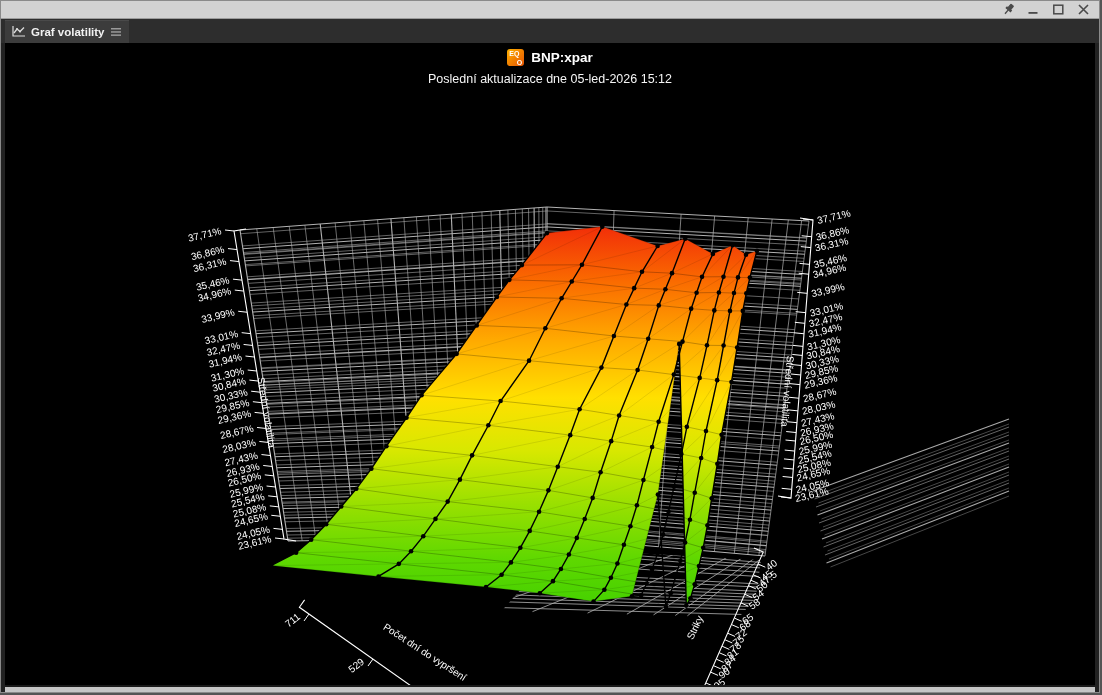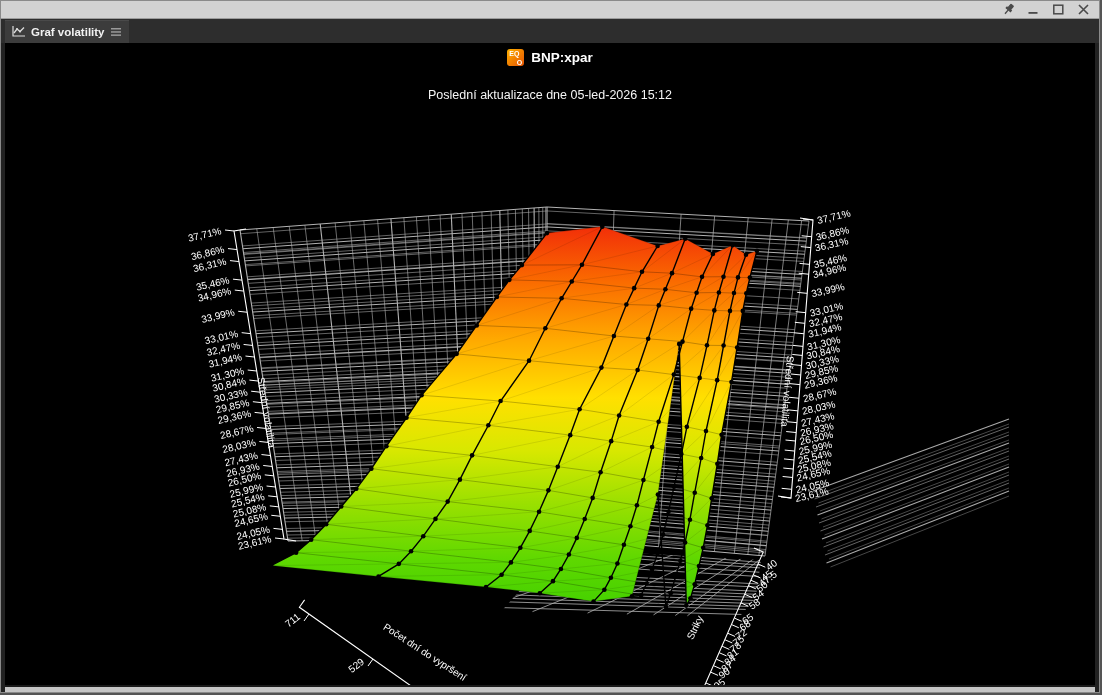--- a/index.html
+++ b/index.html
@@ -5,21 +5,21 @@
   html,body{margin:0;padding:0;background:#555;font-family:"Liberation Sans",sans-serif;}
   .window{width:1100px;height:693px;border:1px solid #8a8a8a;background:#2a2a2a;display:flex;flex-direction:column;box-sizing:border-box;}
   .titlebar{height:18px;background:#d2d2d2;border-bottom:1px solid #9c9c9c;display:flex;align-items:center;justify-content:flex-end;gap:10px;padding-right:8px;box-sizing:border-box;}
   .winbtn{width:15px;height:13px;display:flex;align-items:center;justify-content:center;cursor:default;}
   .tabbar{height:24px;background:#2d2d2d;display:flex;align-items:flex-end;padding-left:4px;}
   .tab{height:22px;background:#3c3c3c;display:flex;align-items:center;gap:5px;padding:0 7px;border-top:1px solid #4a4a4a;}
   .tab-label{color:#f2f2f2;font-size:11.5px;font-weight:bold;white-space:nowrap;}
   .body{flex:1;background:#222;padding:0 4px;display:flex;flex-direction:column;min-height:0;}
   .content{background:#000;flex:1;position:relative;overflow:hidden;}
   .bottomstrip{height:5px;background:#c6c6c6;border-top:2px solid #1a1a1a;}
-  .chart-header{position:absolute;top:6px;left:0;right:0;display:flex;flex-direction:column;align-items:center;gap:22px;z-index:5;}
+  .chart-header{position:absolute;top:6px;left:0;right:0;display:flex;flex-direction:column;align-items:center;gap:6px;z-index:5;}
   .title-row{display:flex;align-items:center;gap:7px;}
   .eqo-badge{width:17px;height:17px;border-radius:3px;background:linear-gradient(135deg,#ffb200 0%,#f07c00 55%,#e85504 100%);position:relative;box-shadow:0 0 1px #000;}
   .eqo-badge .t1{position:absolute;top:1px;left:2px;color:#fff;font-size:7px;font-weight:bold;}
   .eqo-badge .t2{position:absolute;bottom:0px;right:2px;color:#fff;font-size:7px;font-weight:bold;}
   .instr{color:#fff;font-size:13.5px;font-weight:bold;}
   .sub-row{display:flex;align-items:center;gap:8px;text-decoration:underline;}
   .sub-text{color:#f5f5f5;font-size:12.5px;}
   .refresh-pill{display:inline-flex;align-items:center;gap:6px;background:#2b3443;color:#8b95a6;font-size:12px;border:none;border-radius:11px;padding:3px 12px 4px 10px;cursor:default;}
   svg text{font-family:"Liberation Sans",sans-serif;}
 </style>

